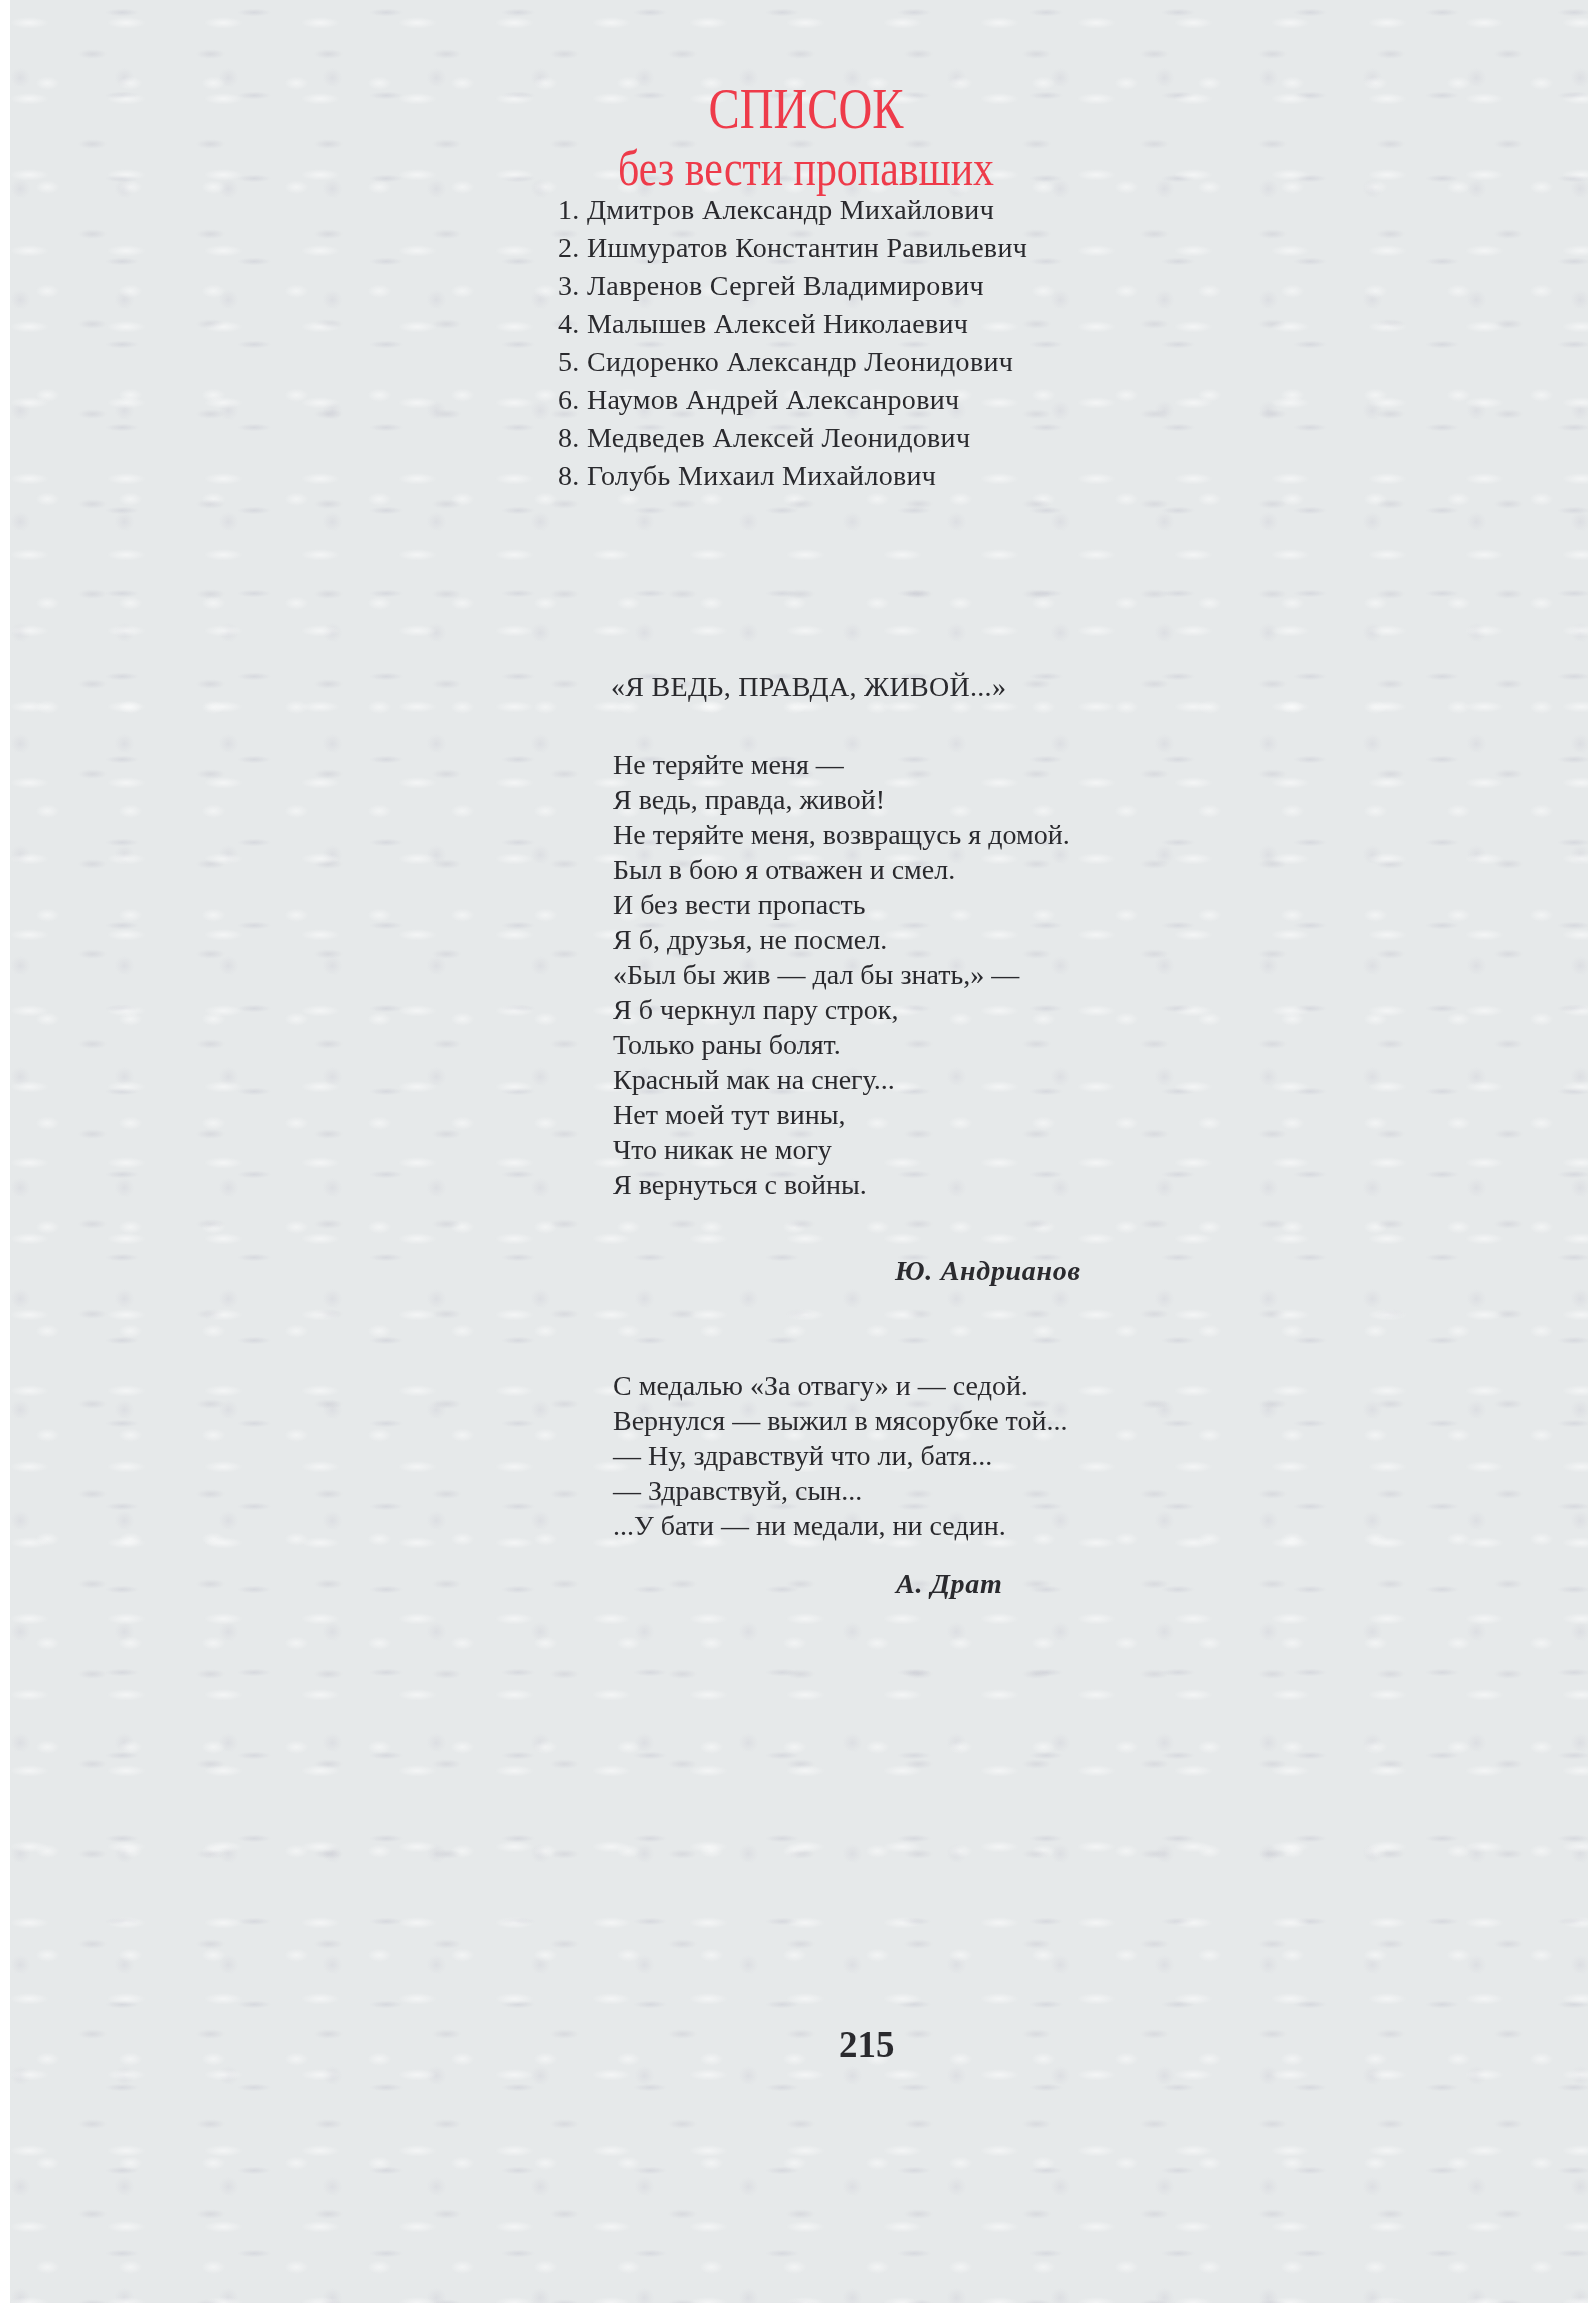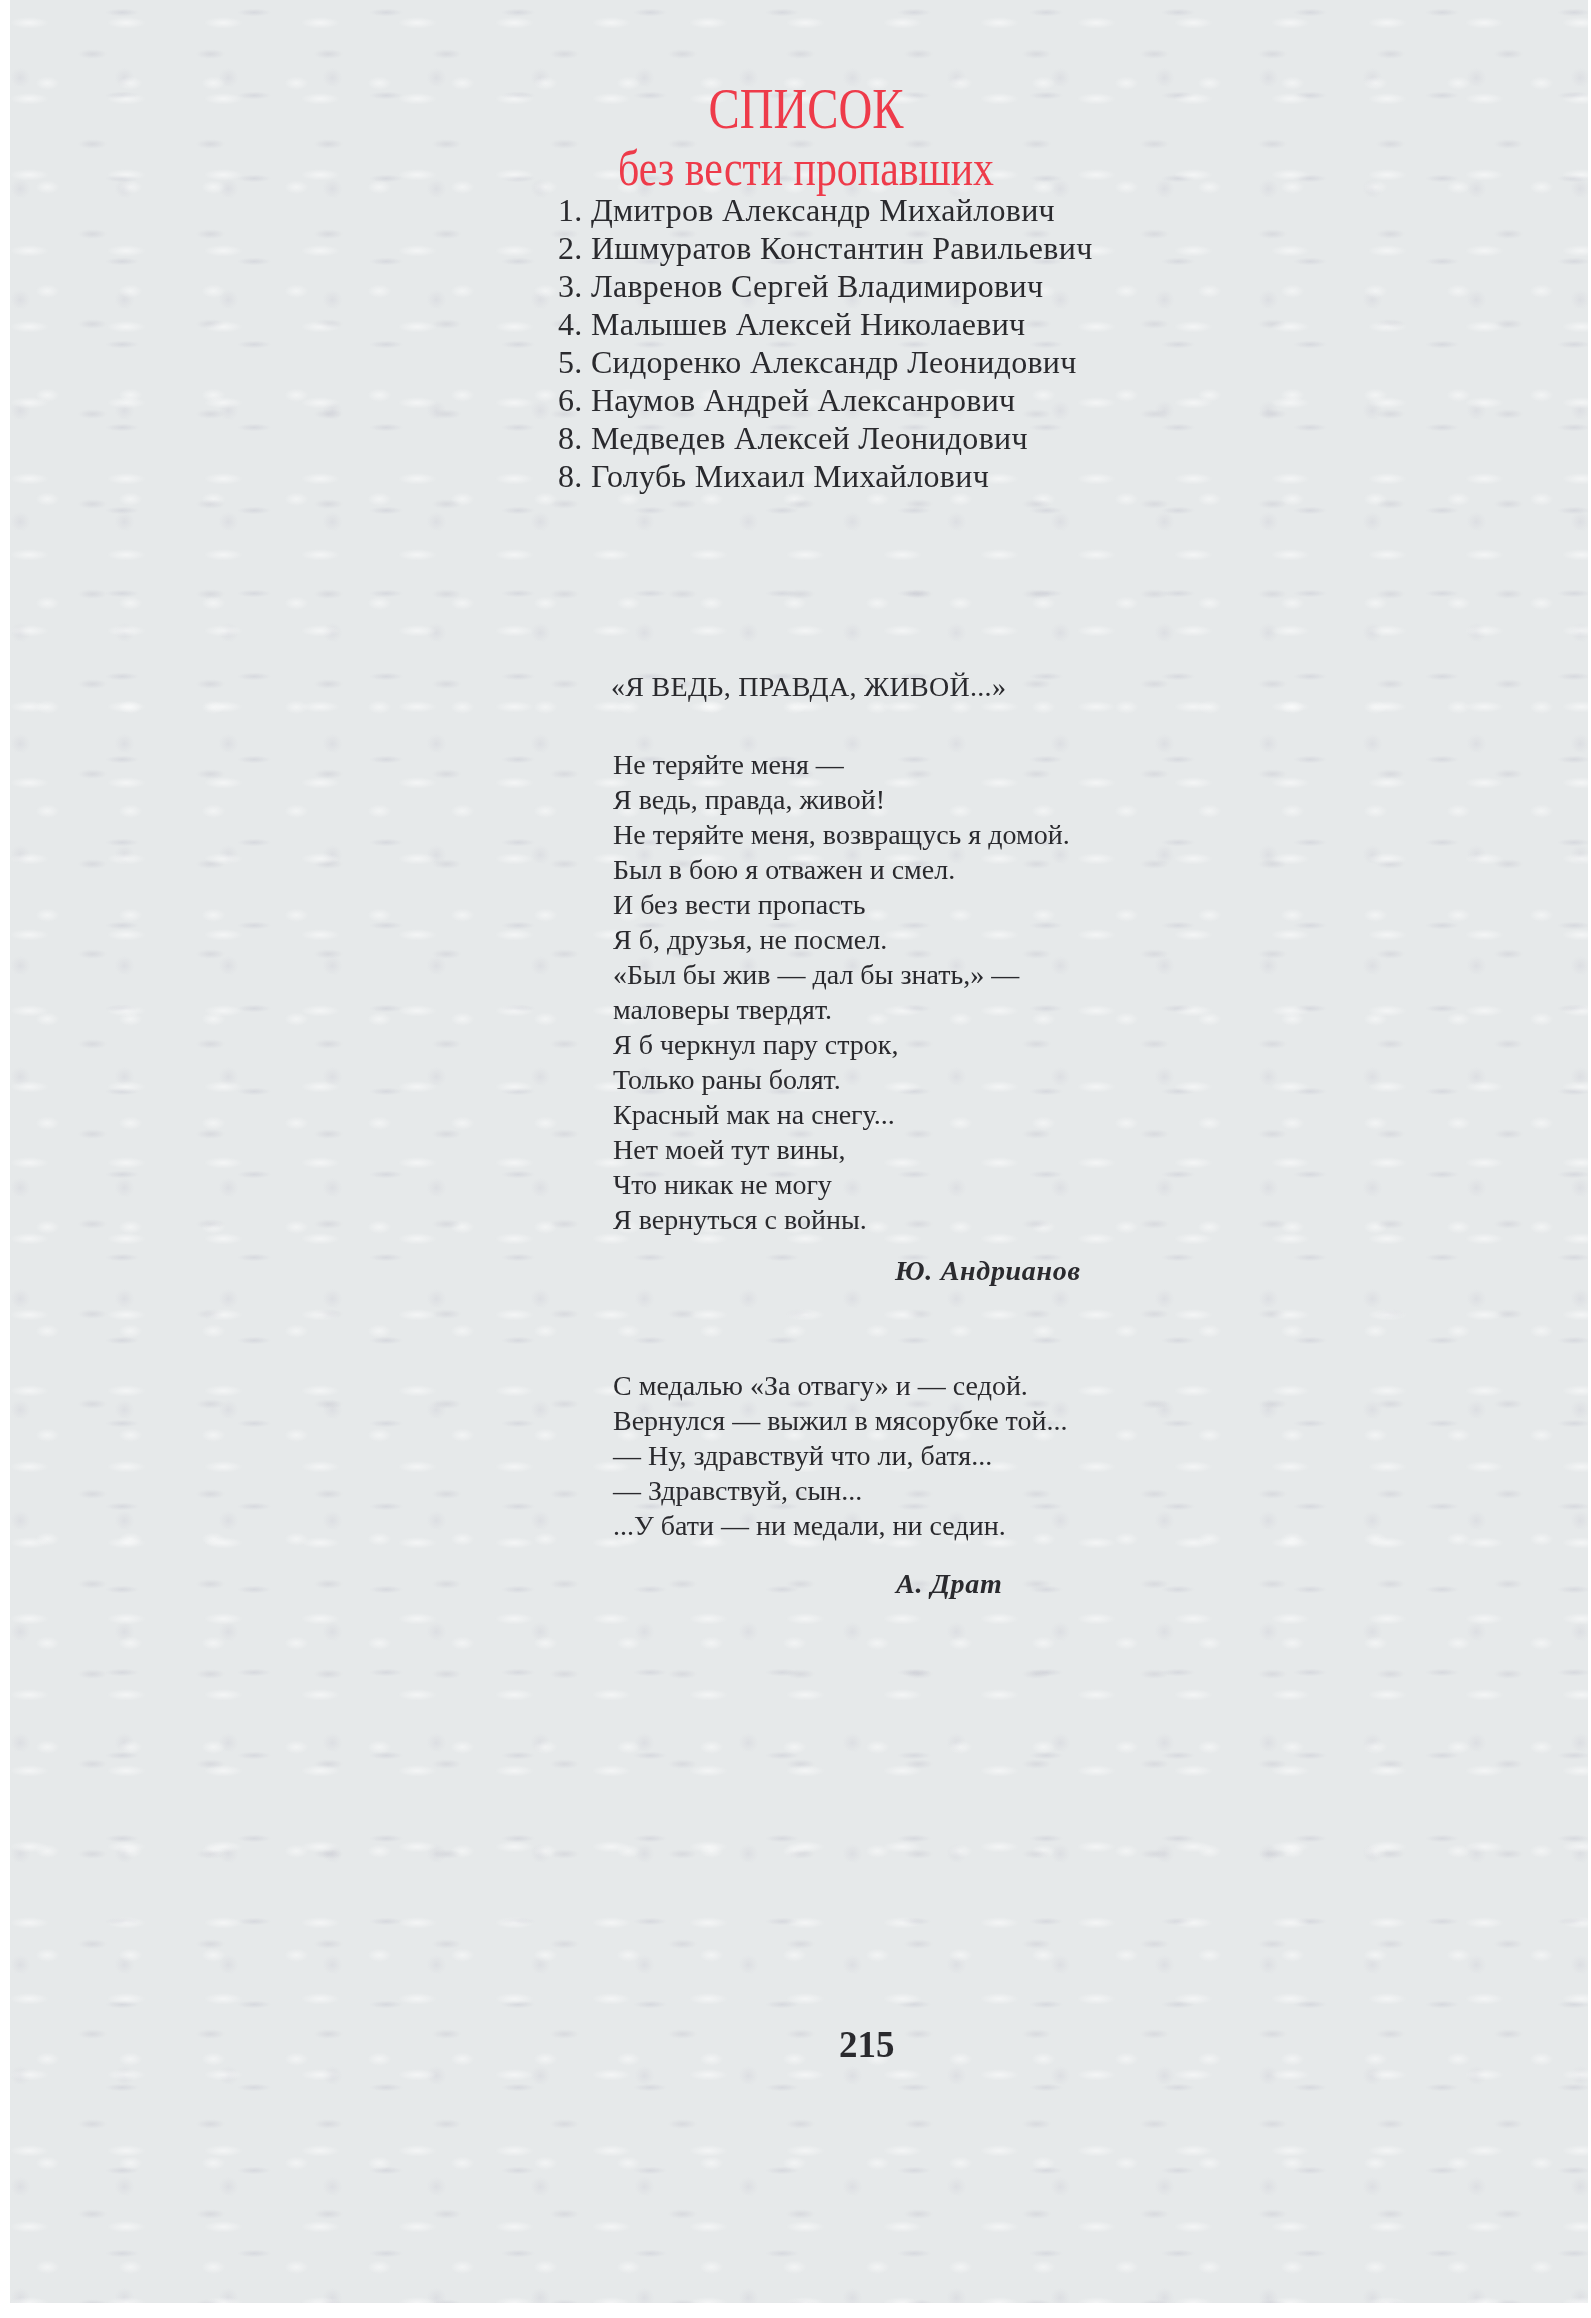--- a/index.html
+++ b/index.html
@@ -23,21 +23,21 @@
     .title {
       position: absolute; left: 0; width: 1592px; text-align: center;
       color: #ee3b4a; font-weight: normal;
       font-family: "Liberation Serif", "DejaVu Serif", serif;
       transform: scaleX(0.82); transform-origin: 796px 0;
     }
     .title-1 { top: 40px; font-size: 57px; line-height: 62px; }
     .title-2 { top: 97px; font-size: 51px; line-height: 58px; }
     .name-list {
       position: absolute; left: 548px; top: 191px; margin: 0; padding: 0; list-style: none;
-      font-size: 32px; line-height: 38px; letter-spacing: 0.3px;
+      font-size: 28px; line-height: 38px; letter-spacing: 0.3px;
     }
     .name-list li { white-space: nowrap; }
     .poem-title {
       position: absolute; left: 601px; top: 670px; font-size: 28px; line-height: 33px;
       letter-spacing: 0.3px;
     }
     .poem {
       position: absolute; left: 595px; font-size: 28px; line-height: 35px; margin: 8px; padding: 0;
       list-style: none; white-space: nowrap;
     }
@@ -75,21 +75,20 @@
   <div class="poem-title">«Я ВЕДЬ, ПРАВДА, ЖИВОЙ...»</div>
 
   <ul class="poem poem-1">
     <li>Не теряйте меня —</li>
     <li>Я ведь, правда, живой!</li>
     <li>Не теряйте меня, возвращусь я домой.</li>
     <li>Был в бою я отважен и смел.</li>
     <li>И без вести пропасть</li>
     <li>Я б, друзья, не посмел.</li>
     <li>«Был бы жив — дал бы знать,» —</li>
-    <li>маловеры твердят.</li>
     <li>Я б черкнул пару строк,</li>
     <li>Только раны болят.</li>
     <li>Красный мак на снегу...</li>
     <li>Нет моей тут вины,</li>
     <li>Что никак не могу</li>
     <li>Я вернуться с войны.</li>
   </ul>
 
   <div class="author author-1">Ю. Андрианов</div>
 

